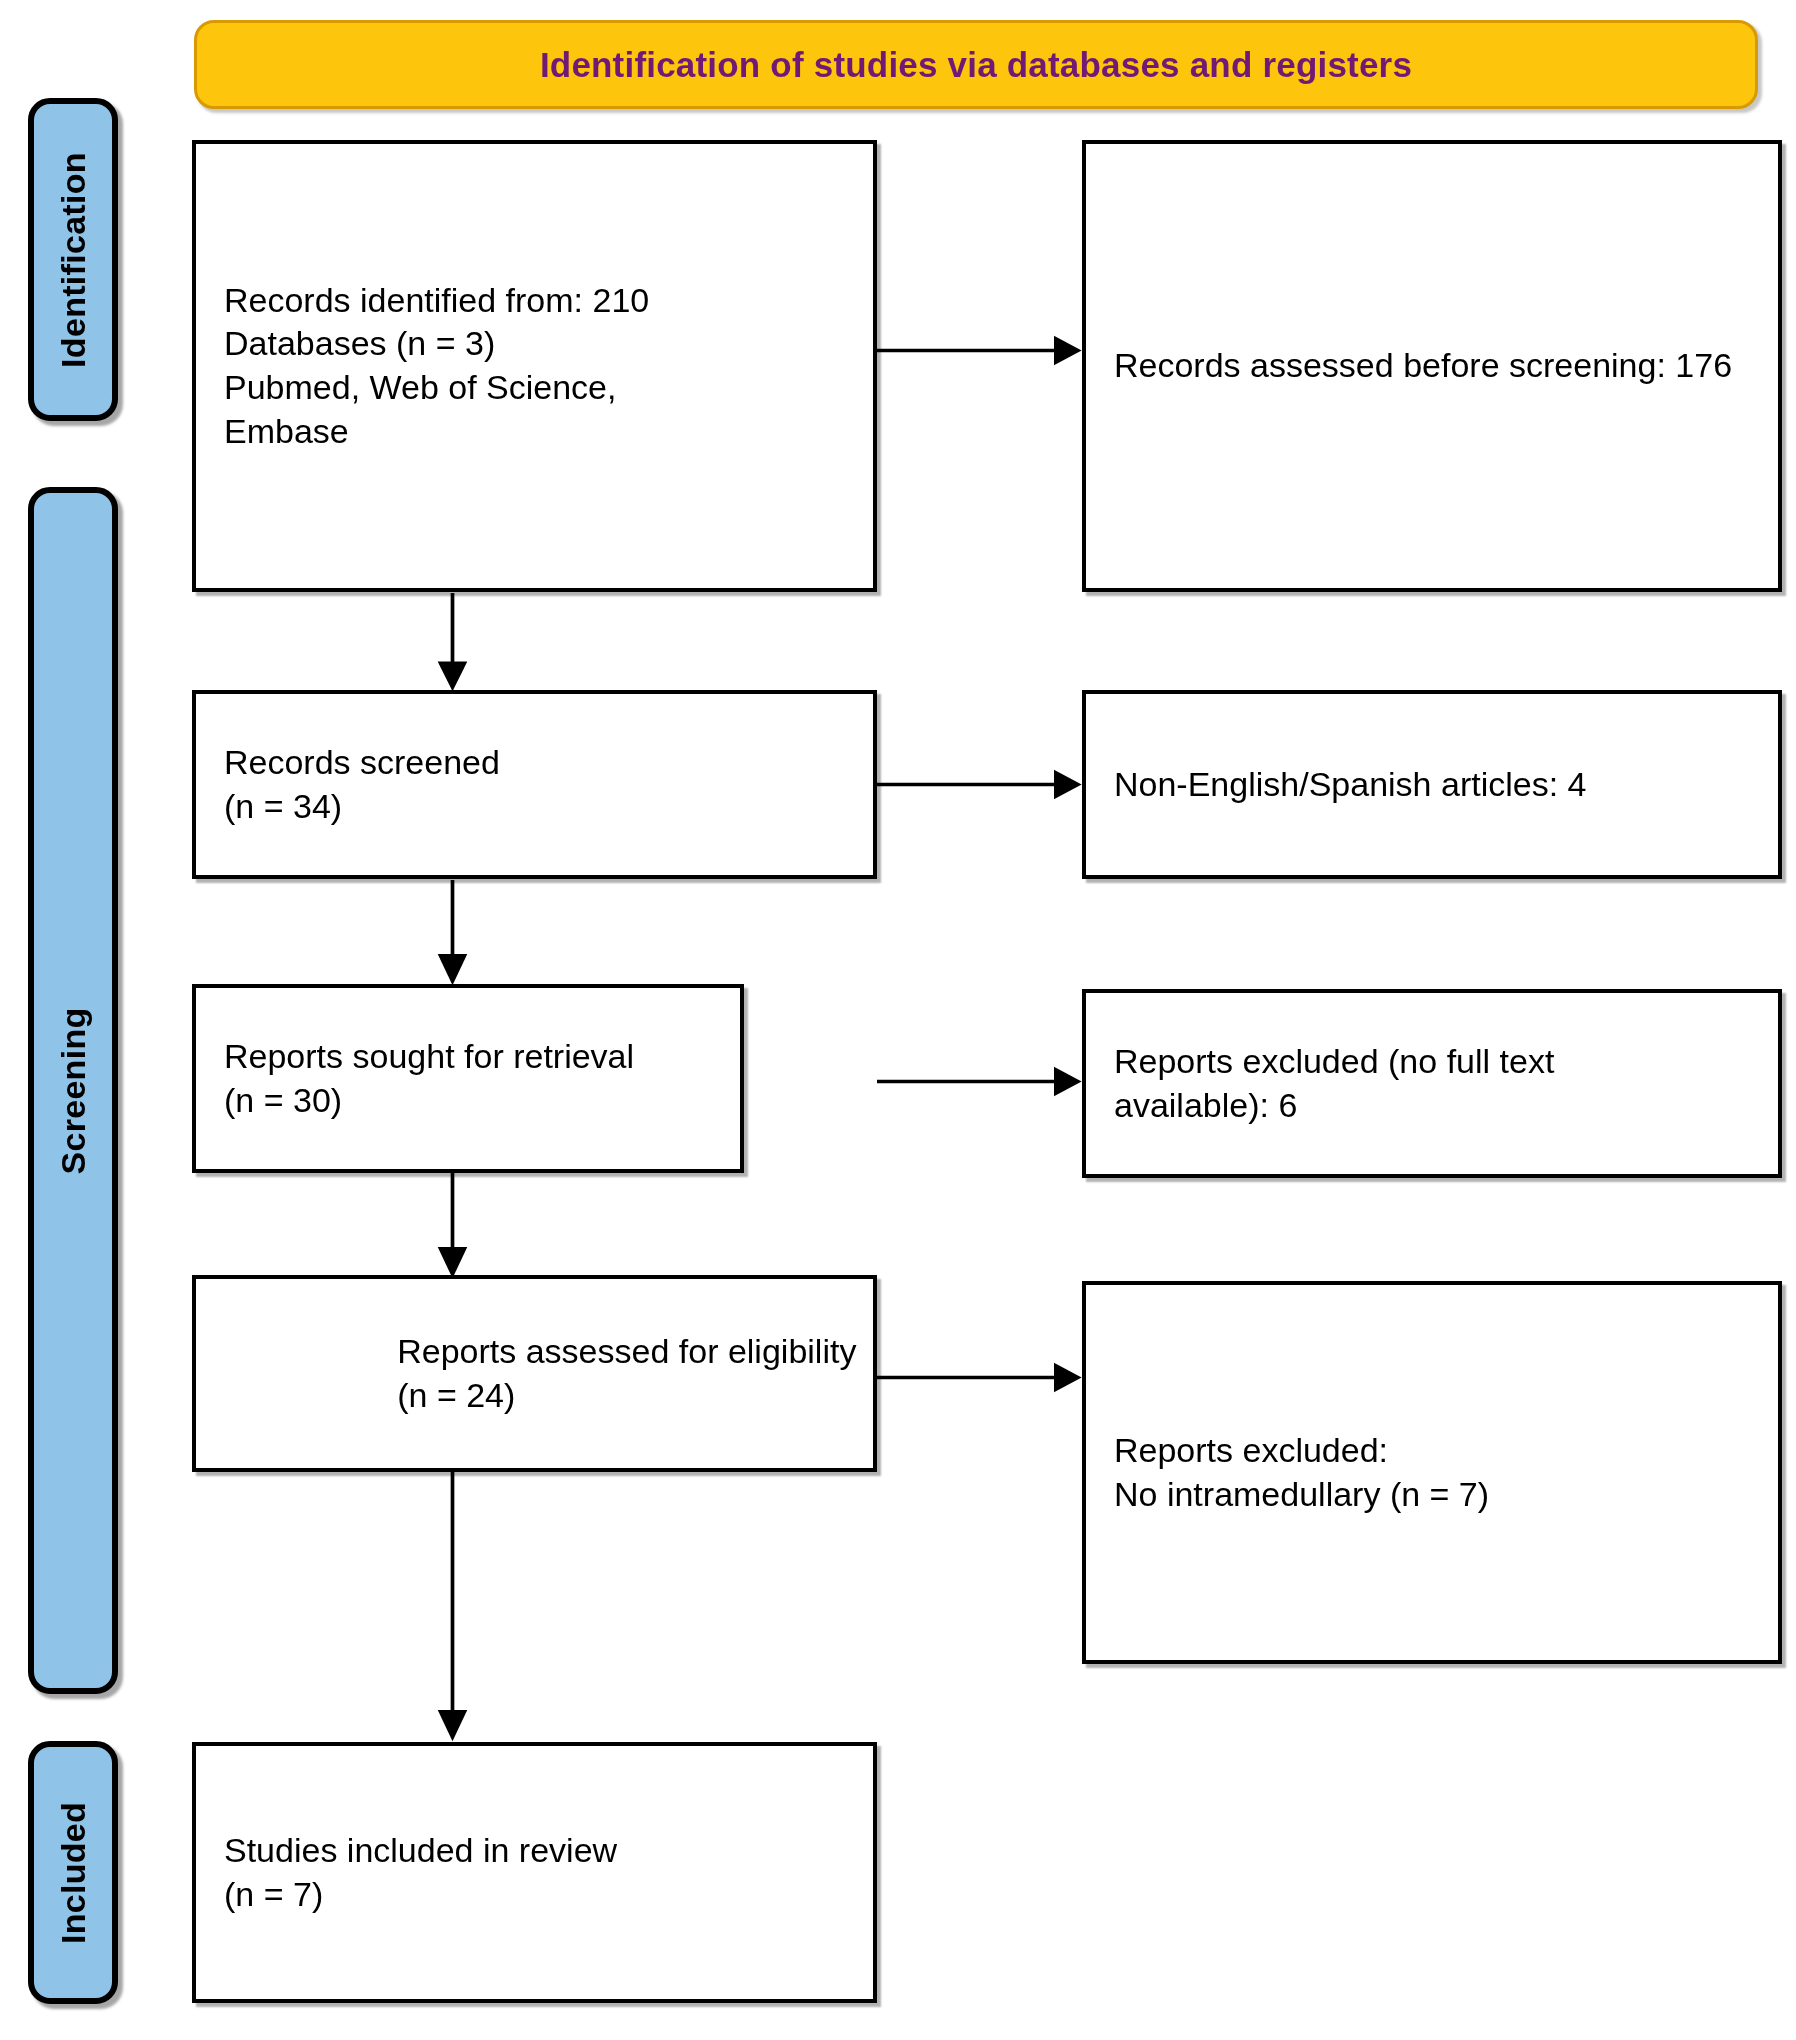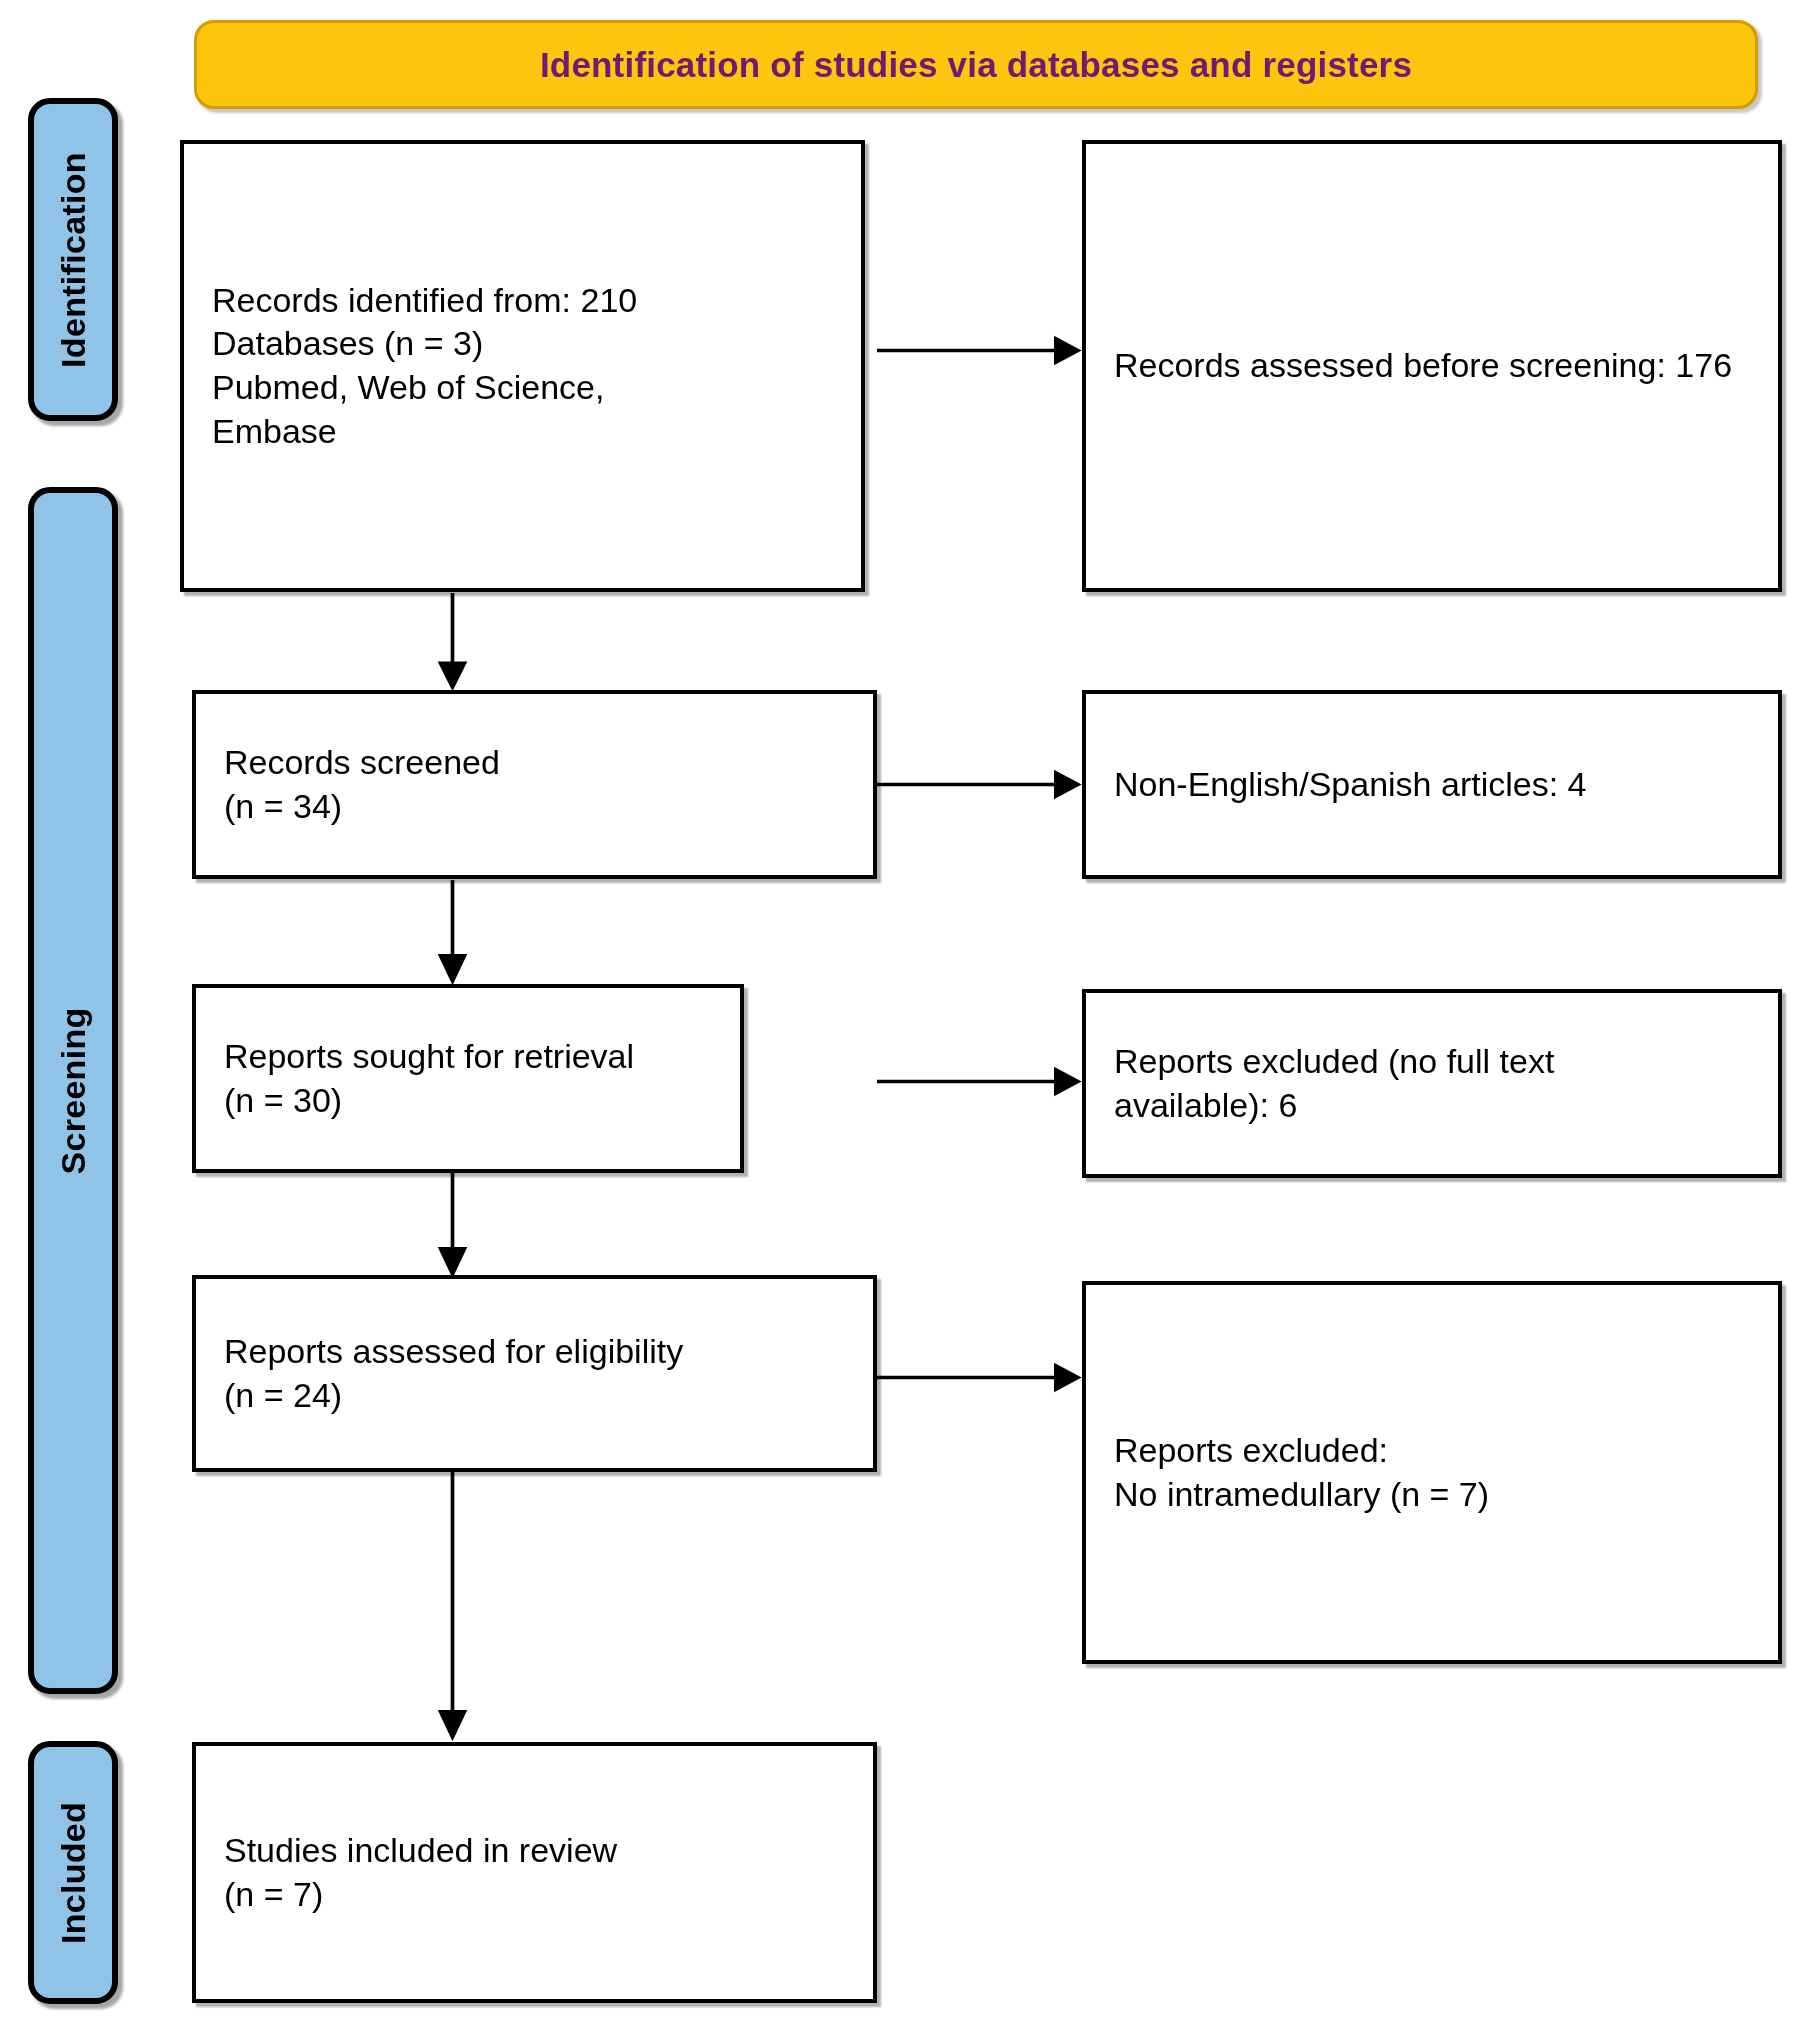--- a/index.html
+++ b/index.html
@@ -109,21 +109,21 @@
   </div>
 
   <div class="stage-bar" style="left:28px; top:487px; width:90px; height:1207px;">
     <span class="stage-bar-label">Screening</span>
   </div>
 
   <div class="stage-bar" style="left:28px; top:1741px; width:90px; height:263px;">
     <span class="stage-bar-label">Included</span>
   </div>
 
-  <div class="flow-box" style="left:180px; top:140px; width:685px; height:452px;">
+  <div class="flow-box" style="left:192px; top:140px; width:685px; height:452px;">
     <div class="flow-box-text">Records identified from: 210
     Databases (n = 3)
     Pubmed, Web of Science,
     Embase</div>
   </div>
 
   <div class="flow-box" style="left:1082px; top:140px; width:700px; height:452px;">
     <div class="flow-box-text"><span>Records assessed </span><span class="ital">before screening</span><span>: 176</span></div>
   </div>
 
@@ -139,21 +139,21 @@
   <div class="flow-box" style="left:192px; top:984px; width:552px; height:189px;">
     <div class="flow-box-text">Reports sought for retrieval
 (n = 30)</div>
   </div>
 
   <div class="flow-box" style="left:1082px; top:989px; width:700px; height:189px;">
     <div class="flow-box-text">Reports excluded (no full text
 available): 6</div>
   </div>
 
-  <div class="flow-box" style="left:192px; top:1275px; width:685px; height:197px;">
+  <div class="flow-box" style="left:192px; top:1275px; width:685px; height:197px;justify-content:flex-end;">
     <div class="flow-box-text">Reports assessed for eligibility
 (n = 24)</div>
   </div>
 
   <div class="flow-box" style="left:1082px; top:1281px; width:700px; height:383px;">
     <div class="flow-box-text">Reports excluded:
     No intramedullary (n = 7)</div>
   </div>
 
   <div class="flow-box" style="left:192px; top:1742px; width:685px; height:261px;">

